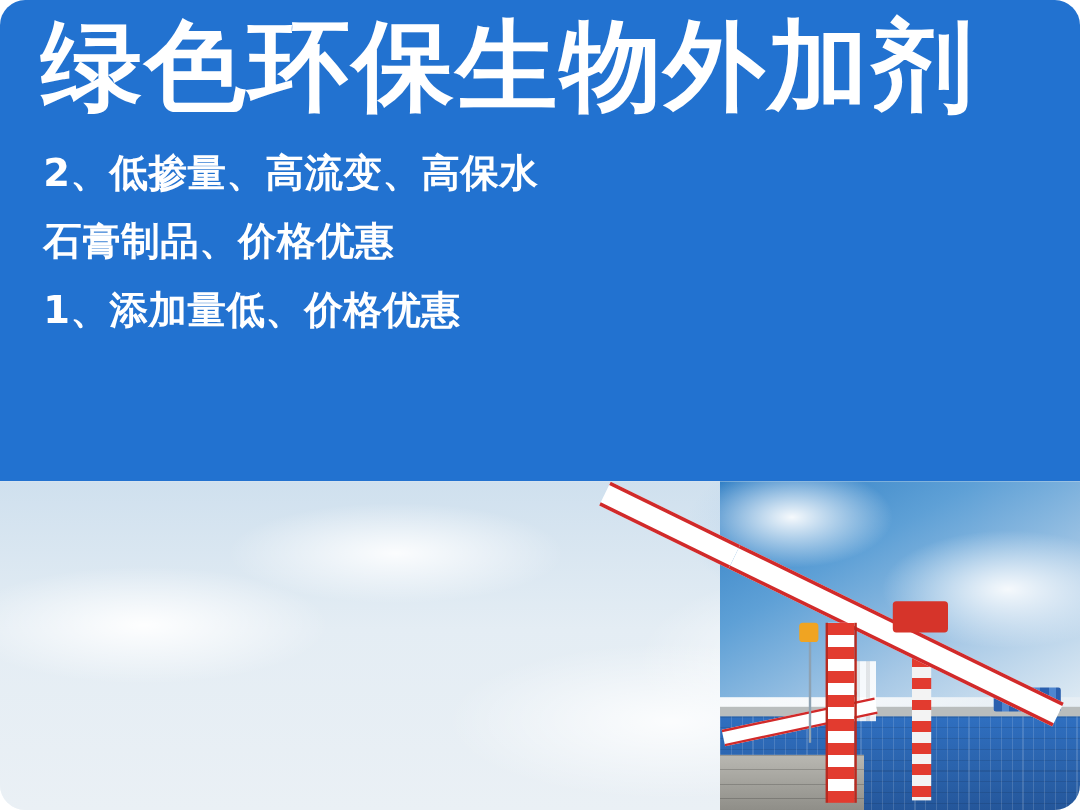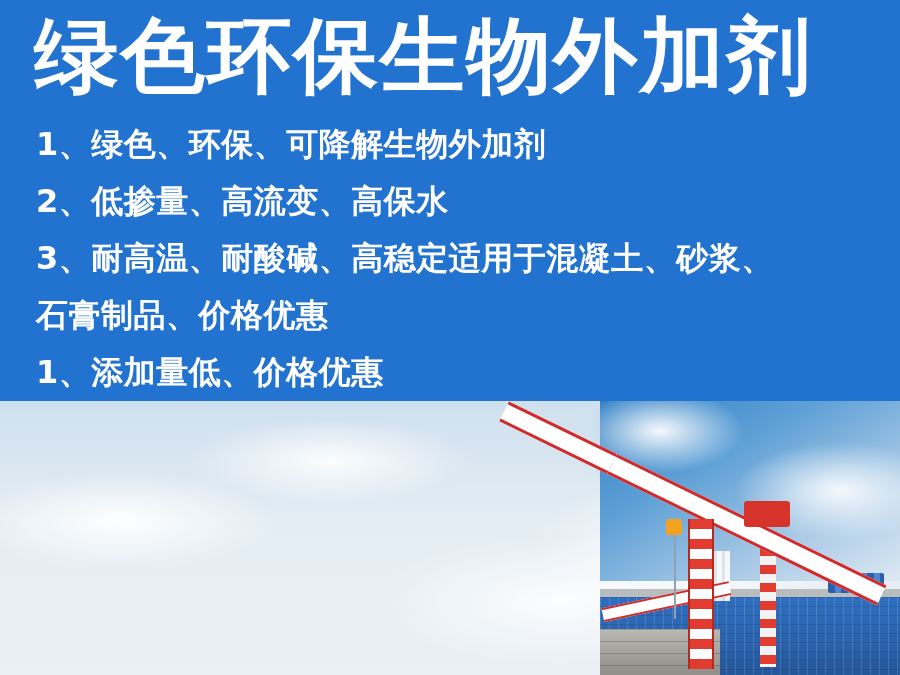--- a/index.html
+++ b/index.html
@@ -8,20 +8,21 @@
   }
   body {
     font-family: "Liberation Sans", sans-serif;
   }
   #poster {
     position: relative;
     width: 900px;
     height: 675px;
     overflow: hidden;
     background: #ffffff;
+    border-radius: 21px;
   }
 
   
   .blue-panel {
     position: absolute;
     left: 0; top: 0;
     width: 900px; height: 401px;
     background: #2272d0;
     overflow: hidden;
   }
@@ -208,23 +209,21 @@
 </head>
 <body>
 
 <div id="poster">
 
   <div class="blue-panel">
 
     <div class="headline">绿色环保生物外加剂</div>
 
     <div class="bullets">
-      <div class="bullet-line">1、绿色、环保、可降解生物外加剂</div>
       <div class="bullet-line">2、低掺量、高流变、高保水</div>
-      <div class="bullet-line">3、耐高温、耐酸碱、高稳定适用于混凝土、砂浆、</div>
       <div class="bullet-line">石膏制品、价格优惠</div>
       <div class="bullet-line">1、添加量低、价格优惠</div>
     </div>
 
   </div>
 
   <div class="photo-band">
 
     <div class="sky"></div>
     <div class="sky-right"></div>

